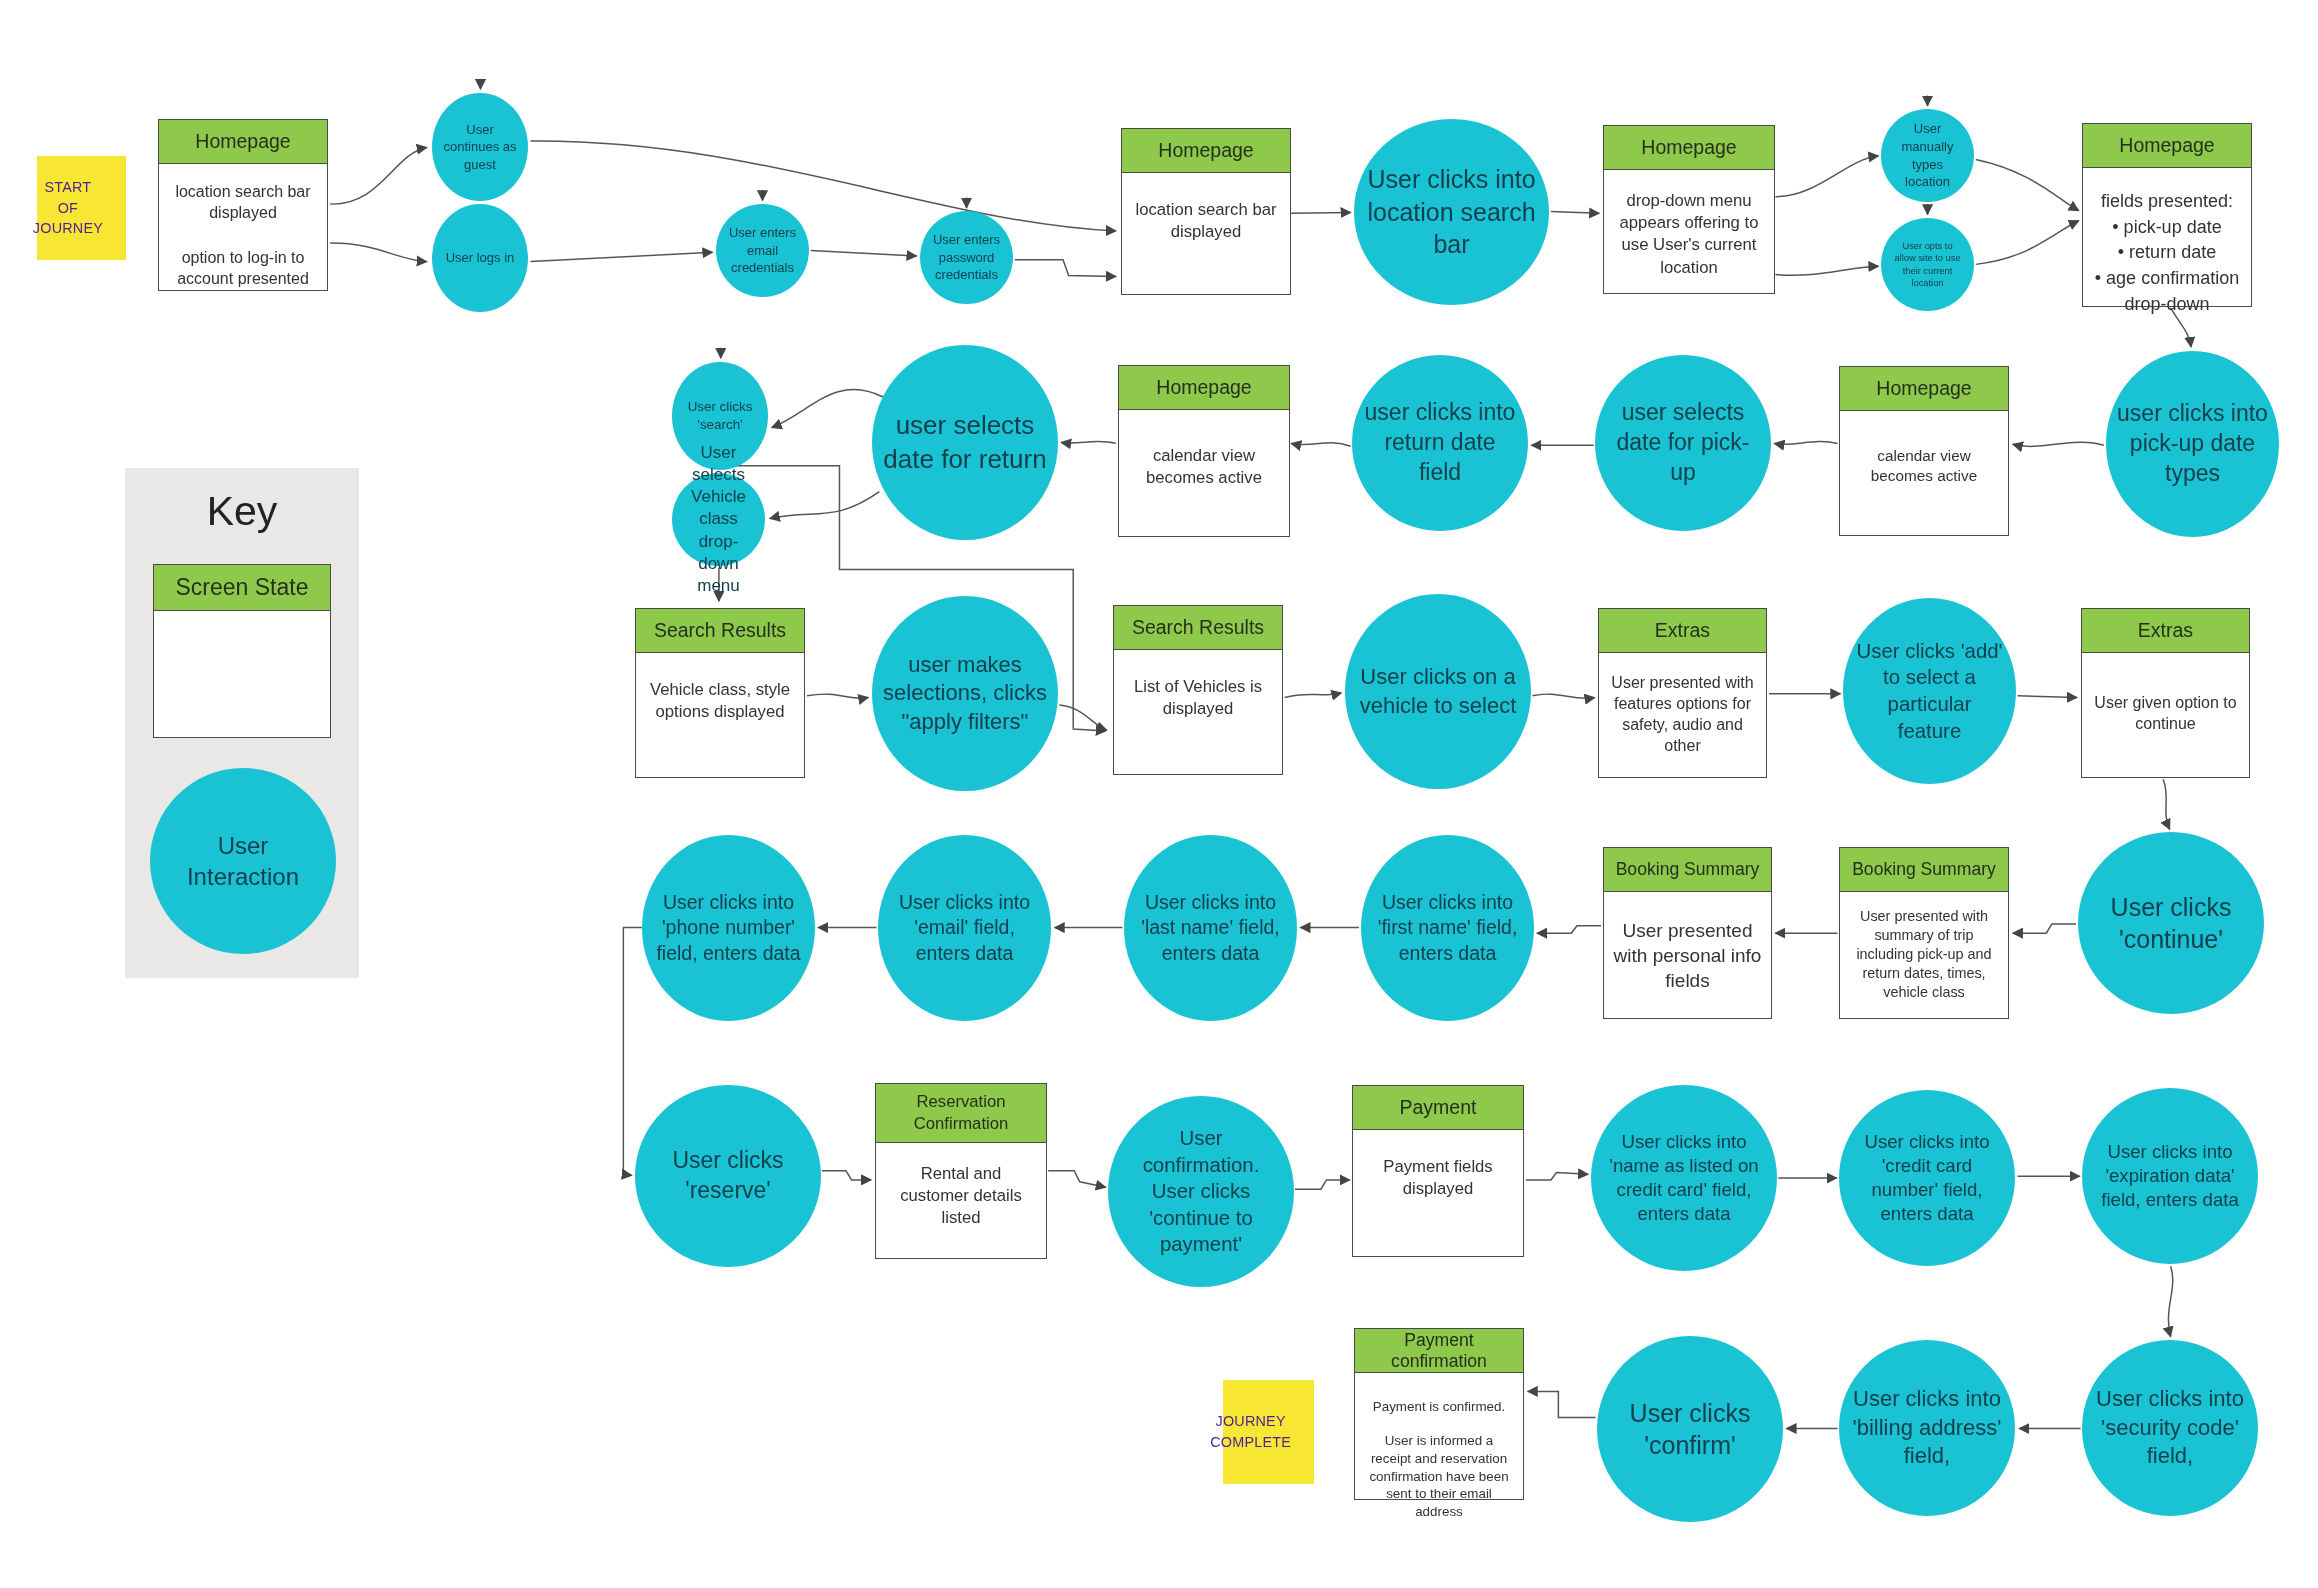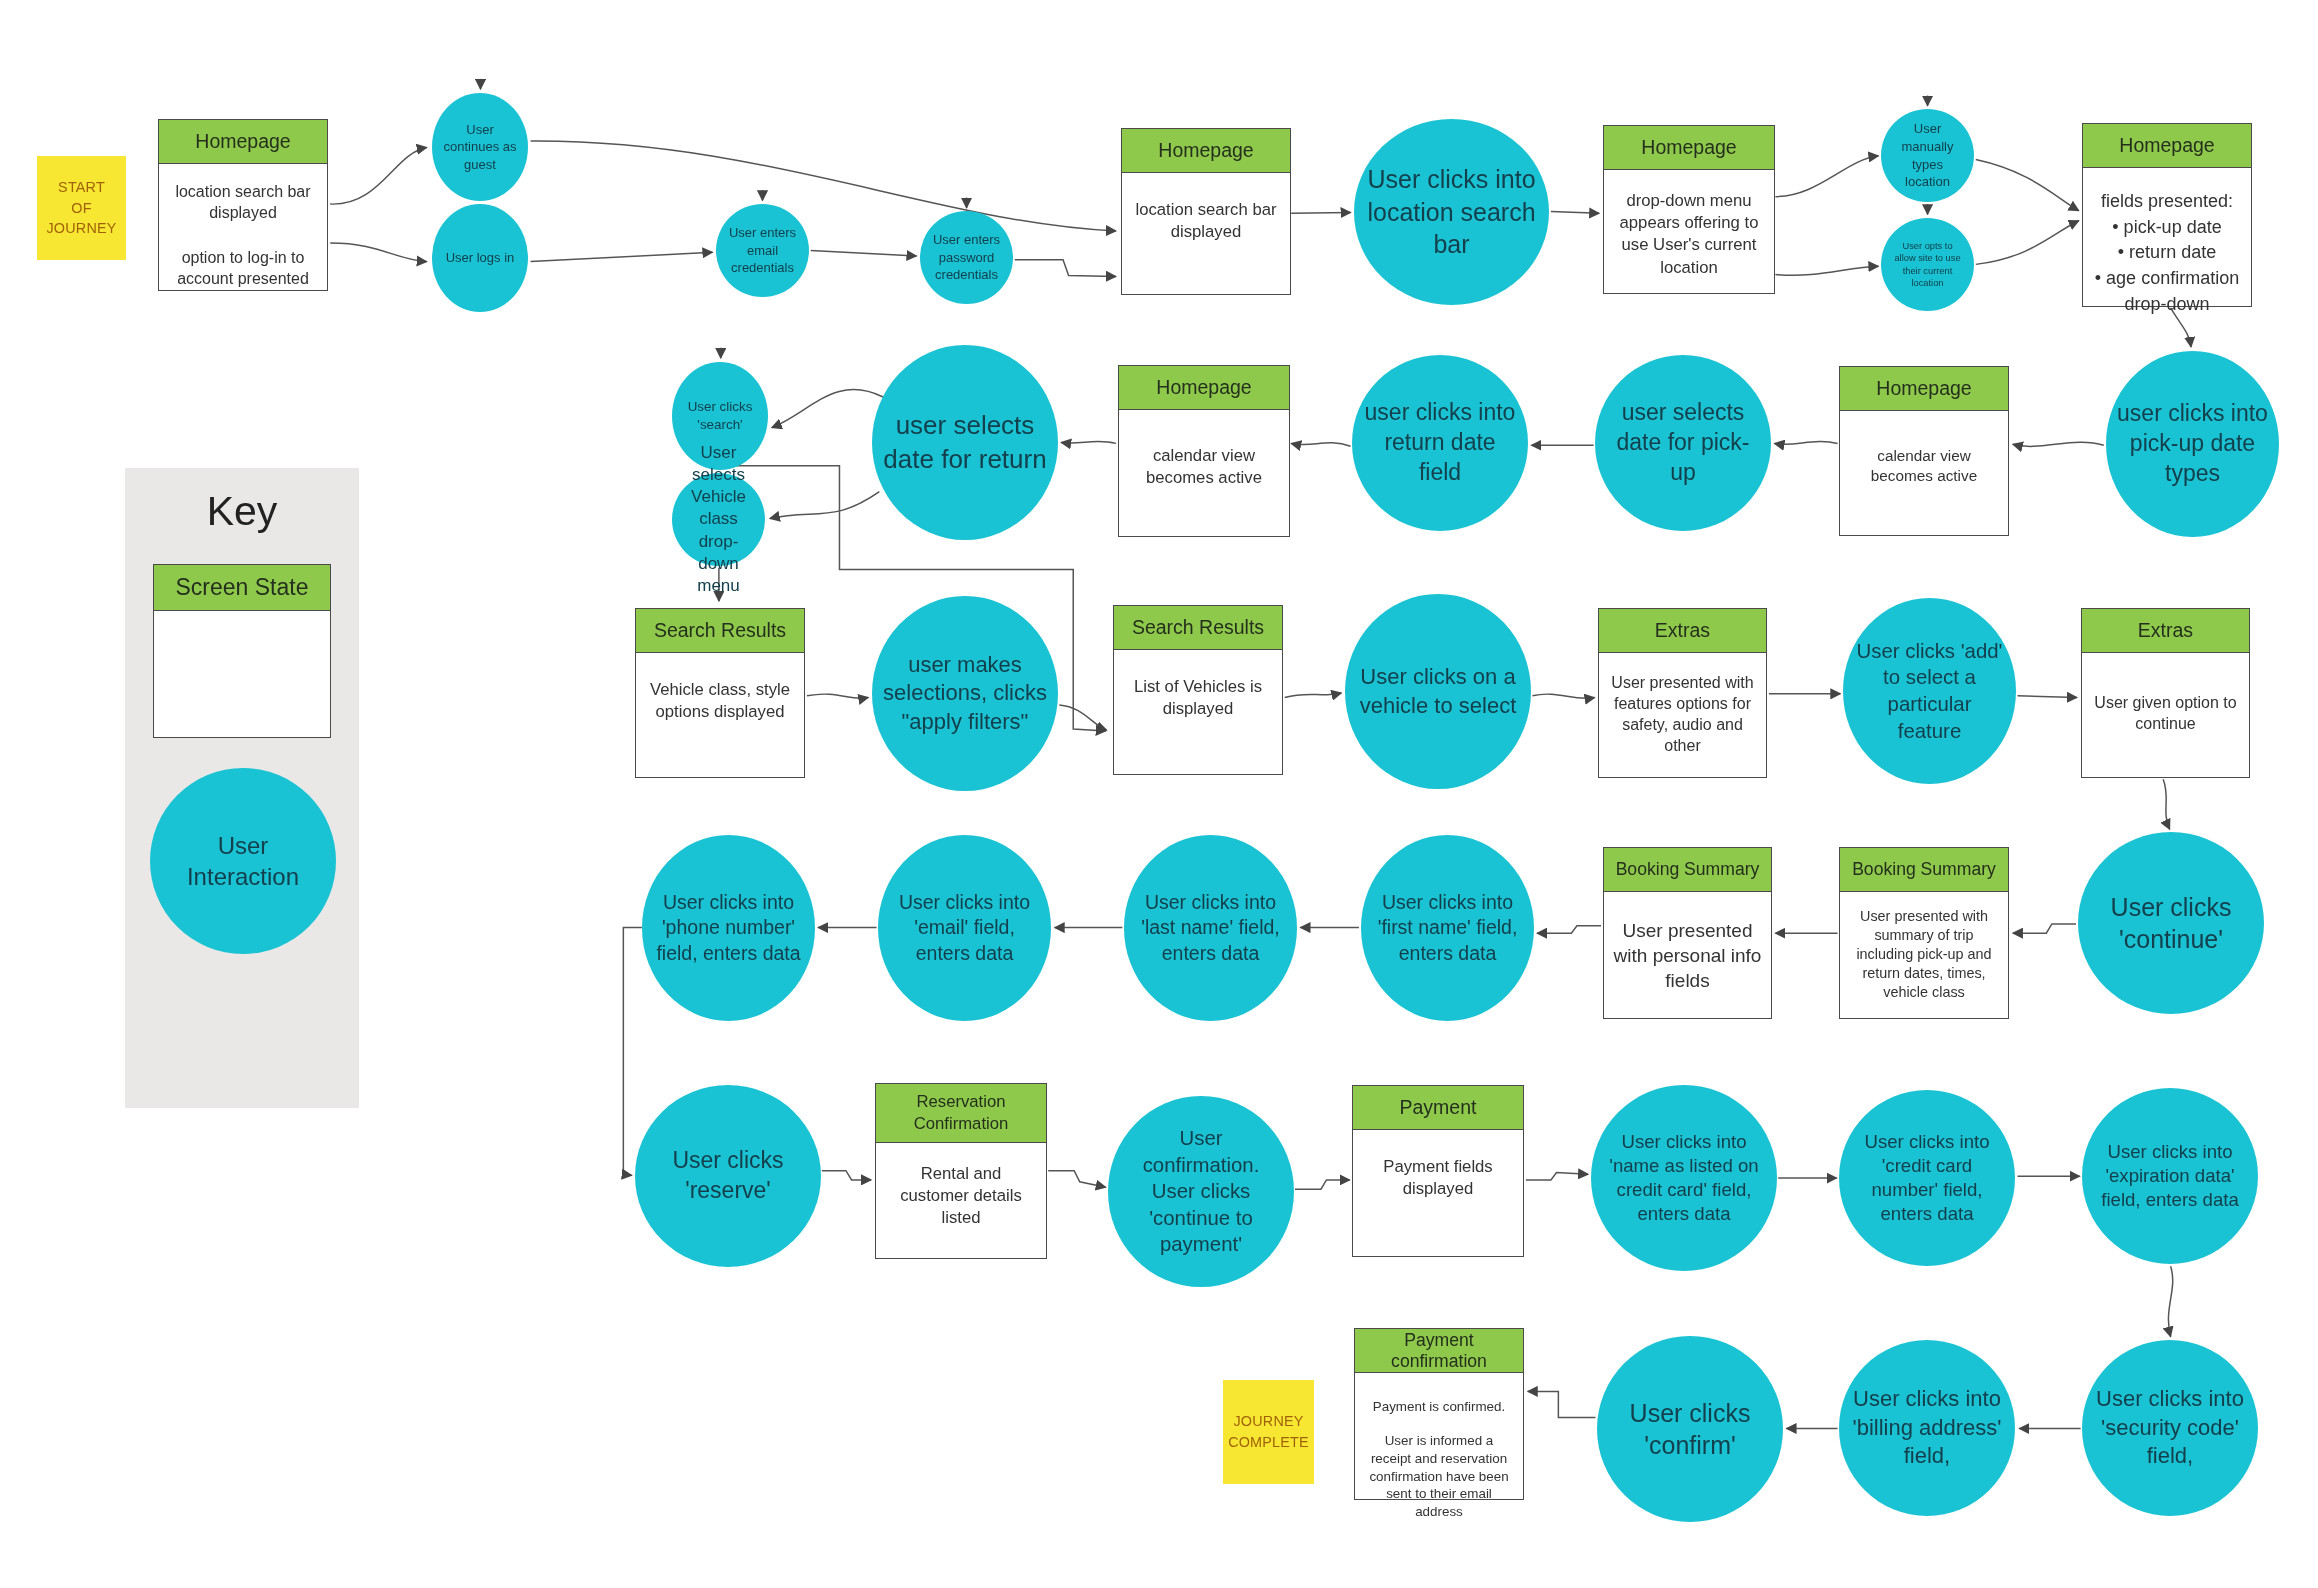--- a/index.html
+++ b/index.html
@@ -8,23 +8,23 @@
     background:#ffffff;
     font-family:"Liberation Sans", sans-serif;
     color:#333;
   }
   .layer{position:absolute;left:0;top:0;width:2319px;height:1589px;}
   svg.connectors{pointer-events:none;}
   .node{position:absolute;box-sizing:border-box;}
   
   .note{
     background:#f7e733;
-    display:flex;align-items:center;justify-content:center;text-align:center;
-    font-size:14.4px;line-height:1.45;color:#a16207;letter-spacing:0.2px;
-    padding:10px;
+    display:flex;align-items:center;justify-content:flex-end;text-align:center;
+    font-size:14.4px;line-height:1.45;color:#4c1d95;letter-spacing:0.2px;
+    padding:23px;
   }
   
   .box{background:#fff;border:1.5px solid #4a4a4a;display:flex;flex-direction:column;}
   .box-header{
     background:#8fc94b;border-bottom:1.5px solid #4a4a4a;
     display:flex;align-items:center;justify-content:center;text-align:center;
     height:43px;flex:0 0 auto;
     font-size:19.5px;color:#24301d;
   }
   .box-header.h2line{height:58px;font-size:16.7px;line-height:1.3;padding:0 7.4px;}
@@ -138,21 +138,21 @@
   </g>
 </svg>
 
 <div class="node note" style="left:37px;top:156px;width:89px;height:104px;">
   <span>START OF JOURNEY</span>
 </div>
 <div class="node note" style="left:1223px;top:1380px;width:91px;height:104px;">
   <span>JOURNEY COMPLETE</span>
 </div>
 
-<div class="node key-panel" style="left:125px;top:468px;width:234px;height:640px;">
+<div class="node key-panel" style="left:125px;top:468px;width:234px;height:510px;">
   <div class="key-title">Key</div>
   <div class="node box" style="left:28px;top:96px;width:178px;height:174px;">
     <div class="box-header" style="height:45px;font-size:23px;">
       <span>Screen State</span>
     </div>
     <div class="box-body"></div>
   </div>
   <div class="node circle" style="left:25px;top:300px;width:186px;height:186px;font-size:24px;line-height:1.3;">
     <span>User Interaction</span>
   </div>

